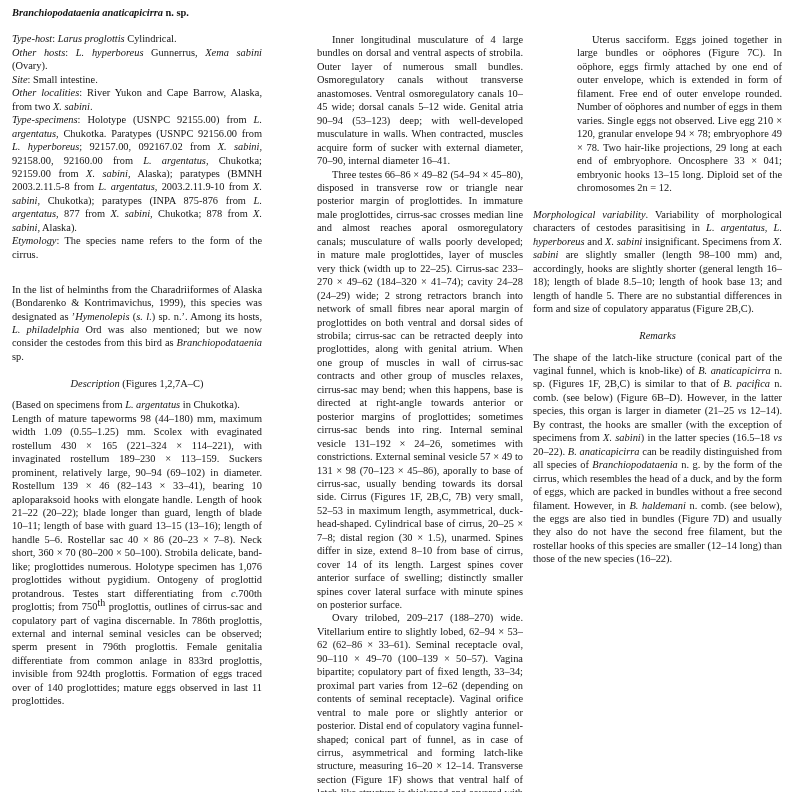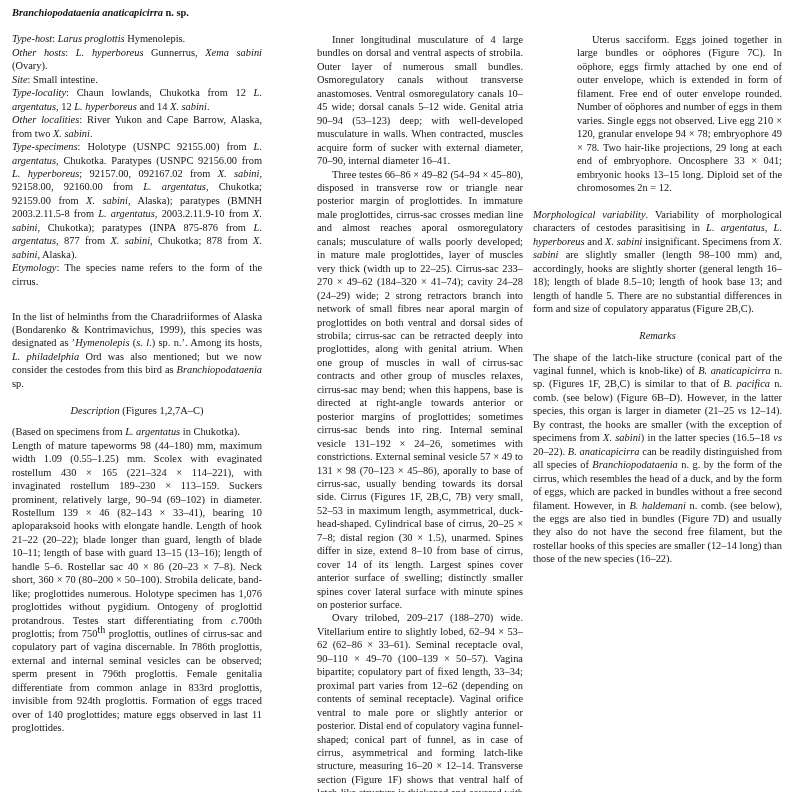--- a/index.html
+++ b/index.html
@@ -40,27 +40,26 @@
     .head-it { font-style: italic; text-align: center; }
     i, em { }
     sup { font-size: 10px; line-height: 0; vertical-align: 4px; }
   </style>
 </head>
 <body>
 
 <div id="col1" class="col">
   <div class="title"><i>Branchiopodataenia anaticapicirra</i><span> n. sp.</span></div>
 
-  <p><i>Type-host</i><span>: </span><i>Larus proglottis</i><span> Hymenolepis.</span></p>
+  <p><i>Type-host</i><span>: </span><i>Larus proglottis</i><span> Cylindrical.</span></p>
 
   <p><i>Other hosts</i><span>: </span><i>L. hyperboreus</i><span> Gunnerrus, </span><i>Xema sabini</i><span> (Ovary).</span></p>
 
   <p><i>Site</i><span>: Small intestine.</span></p>
 
-  <p><i>Type-locality</i><span>: Chaun lowlands, Chukotka from 12 </span><i>L. argentatus</i><span>, 12 </span><i>L. hyperboreus</i><span> and 14 </span><i>X. sabini</i><span>.</span></p>
 
   <p><i>Other localities</i><span>: River Yukon and Cape Barrow, Alaska, from two </span><i>X. sabini</i><span>.</span></p>
 
   <p><i>Type-specimens</i><span>: Holotype (USNPC 92155.00) from </span><i>L. argentatus</i><span>, Chukotka. Paratypes (USNPC 92156.00 from </span><i>L. hyperboreus</i><span>; 92157.00, 092167.02 from </span><i>X. sabini</i><span>, 92158.00, 92160.00 from </span><i>L. argentatus</i><span>, Chukotka; 92159.00 from </span><i>X. sabini</i><span>, Alaska); para­types (BMNH 2003.2.11.5-8 from </span><i>L. argentatus</i><span>, 2003.2.11.9-10 from </span><i>X. sabini</i><span>, Chukotka); para­types (INPA 875-876 from </span><i>L. argentatus</i><span>, 877 from </span><i>X. sabini</i><span>, Chukotka; 878 from </span><i>X. sabini</i><span>, Alaska).</span></p>
 
   <p><i>Etymology</i><span>: The species name refers to the form of the cirrus.</span></p>
 
   <div class="gap"></div>
   <div class="gap-sm"></div>
 

